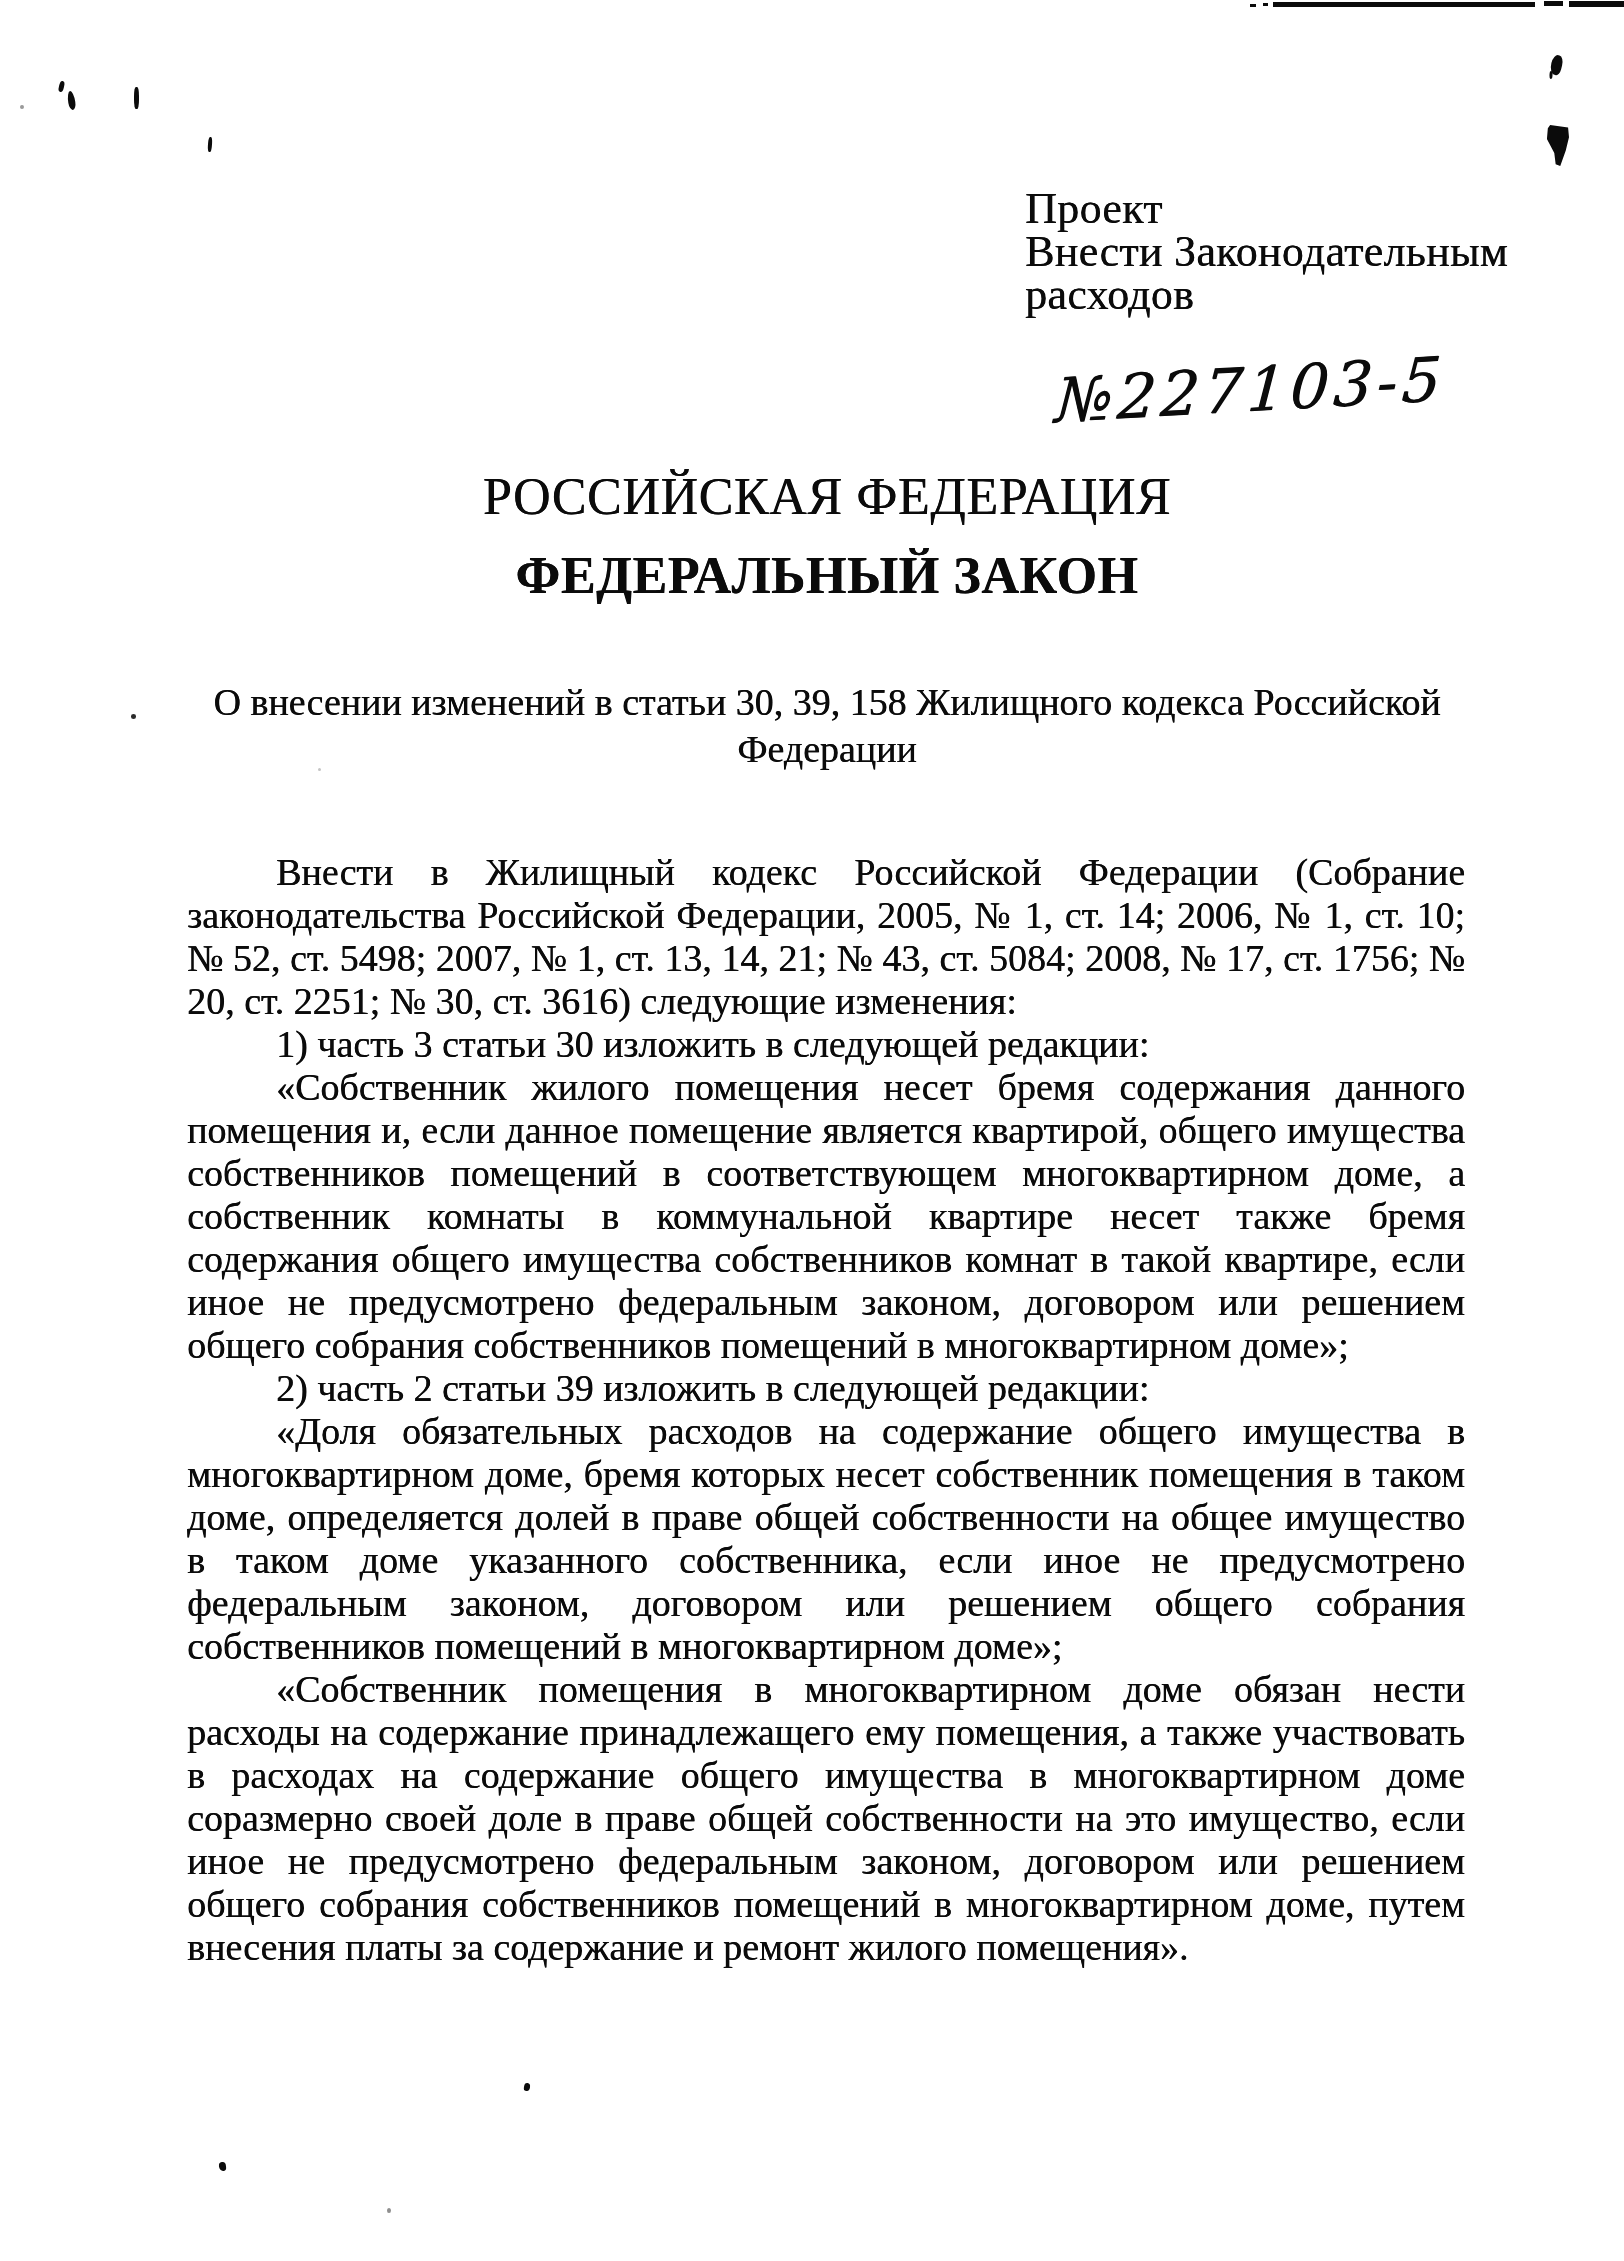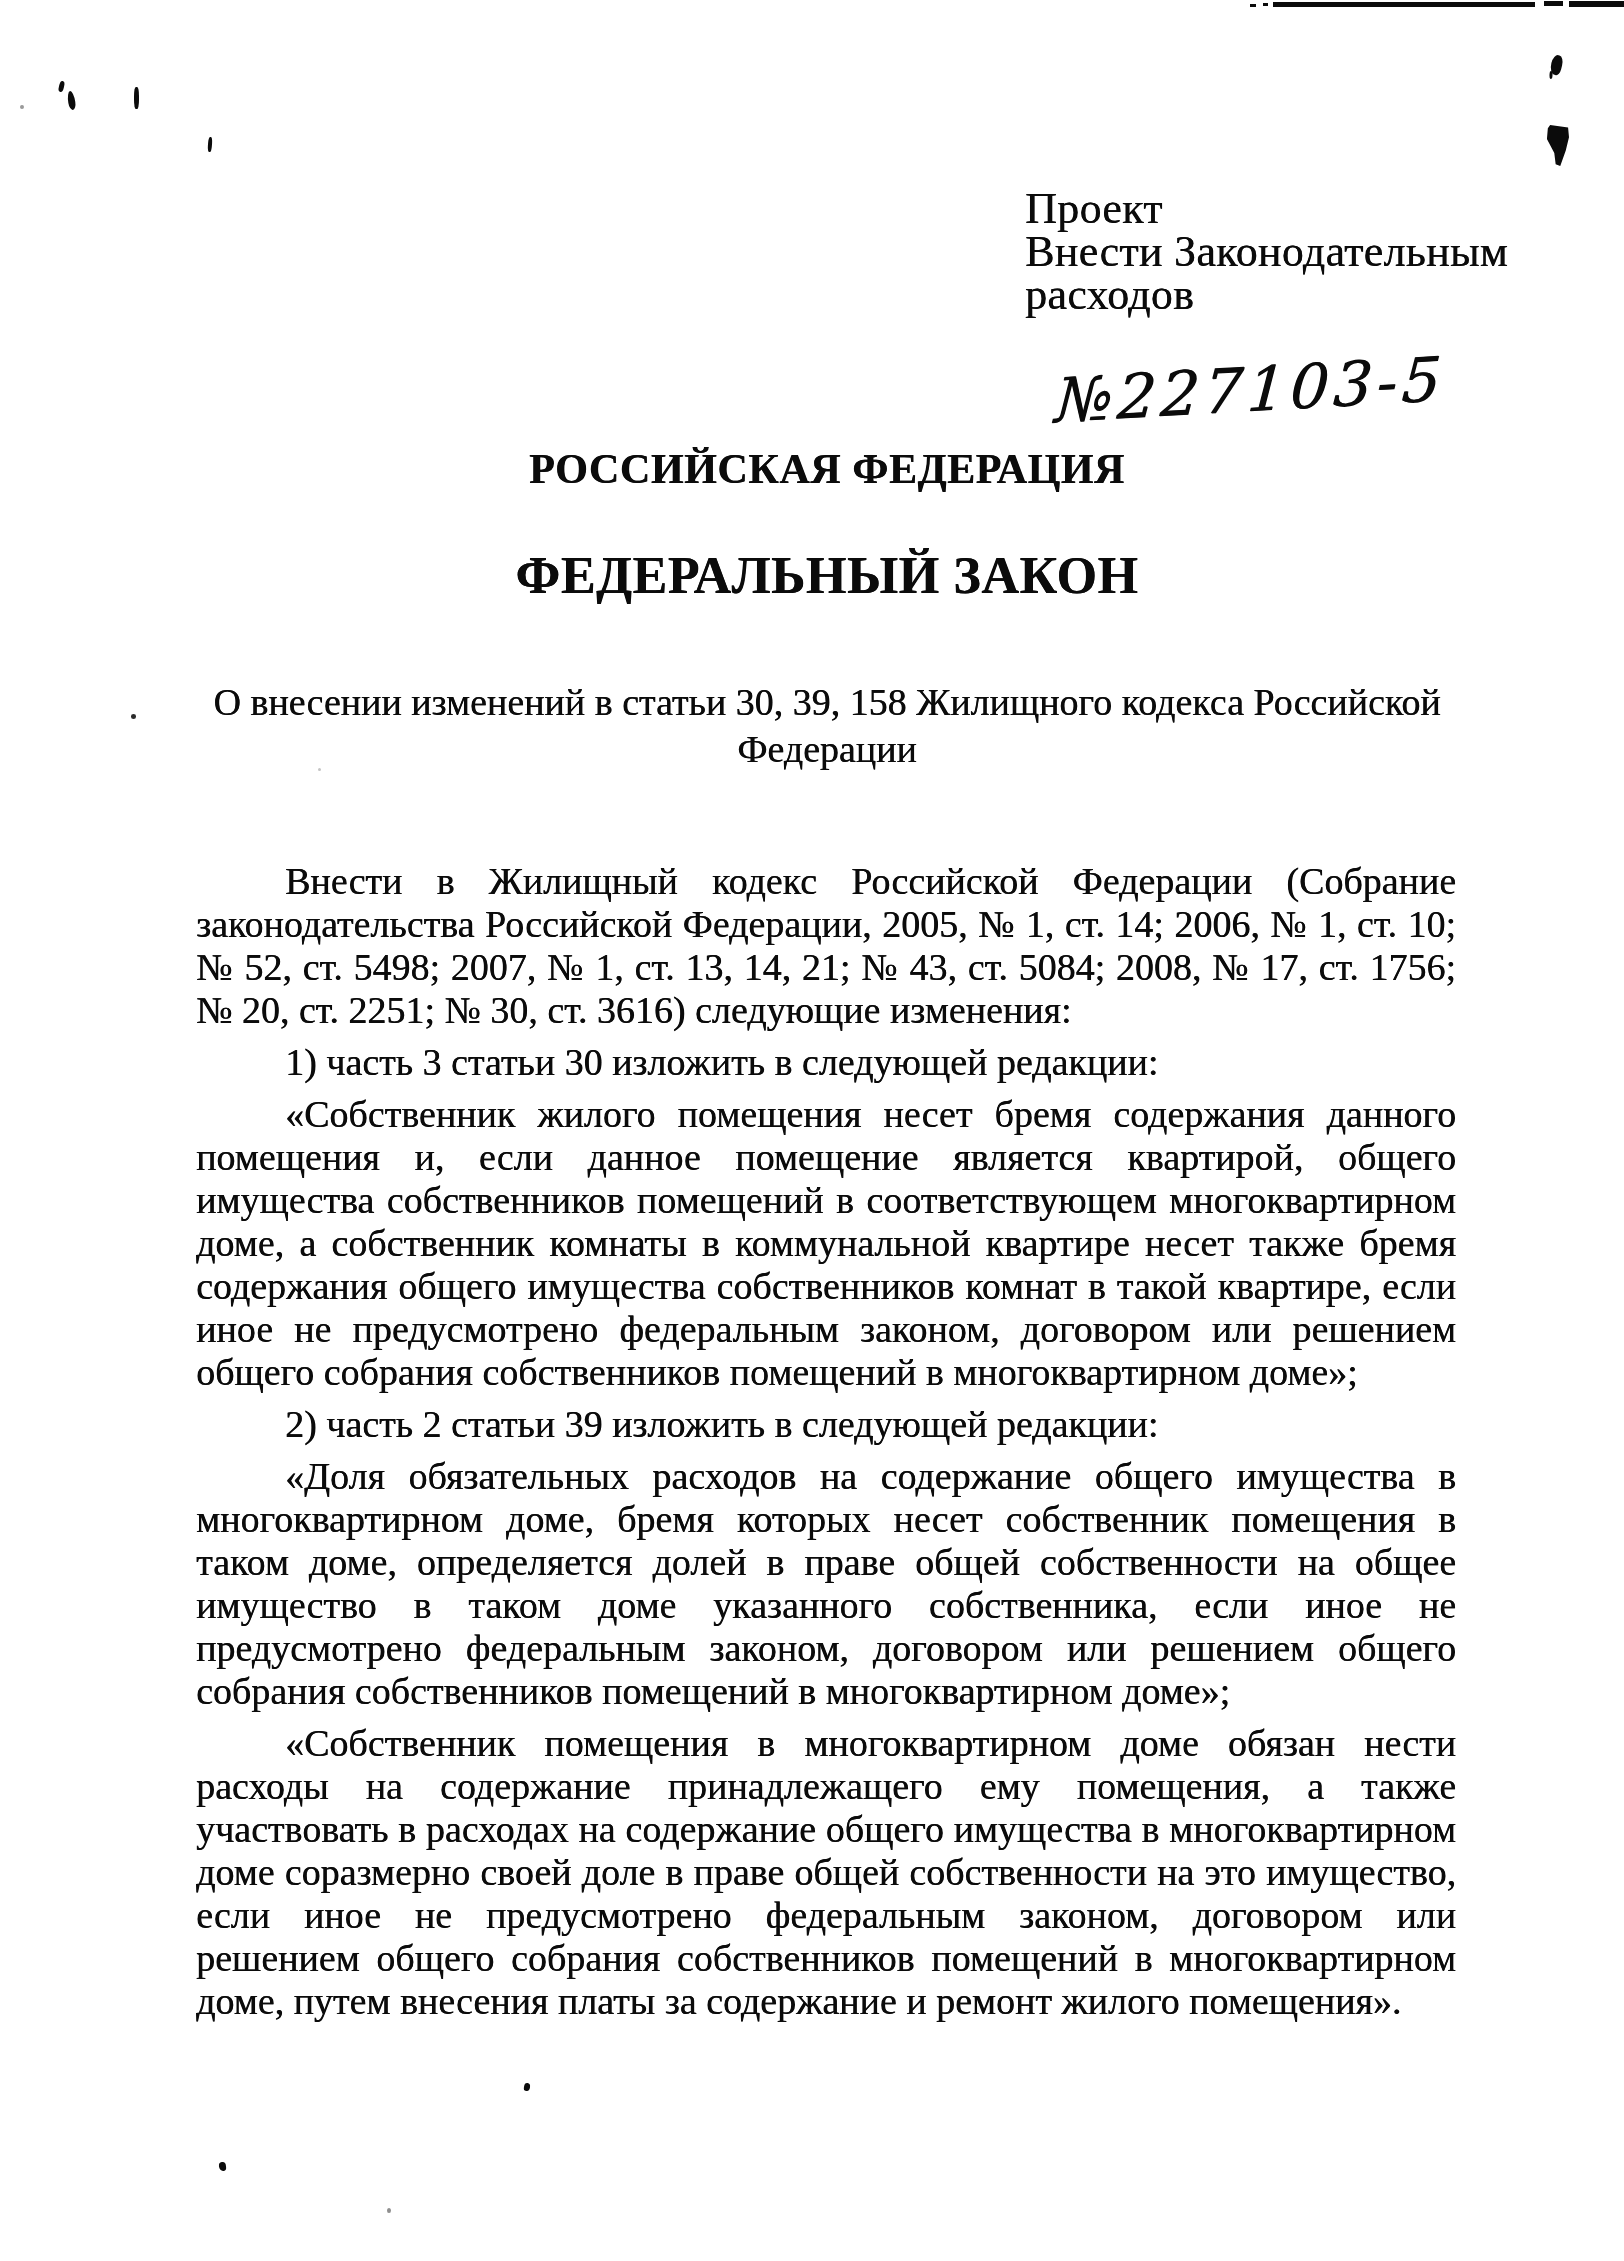--- a/index.html
+++ b/index.html
@@ -30,35 +30,35 @@
     font-size:61px;
     letter-spacing:4.5px;
     transform:rotate(-3.2deg) skewX(-7deg);
     transform-origin:left bottom;
     white-space:nowrap;
     text-shadow:0.6px 0.3px 0 currentColor;
   }
 
   
   .center-col{left:185px; width:1284px; text-align:center;}
-  .h-country{top:445px; font-size:42px; font-weight:bold; letter-spacing:0.6px;}
+  .h-country{top:467px; font-size:52px; font-weight:normal; letter-spacing:0.6px;}
   .h-doctype{top:546px; font-size:52px; font-weight:bold; letter-spacing:0.6px;}
   .doc-title{
     top:679px;
     font-size:38px; line-height:47px;
   }
 
   
   .body-text{
     left:187px; top:851px; width:1278px;
     font-size:38px; line-height:43px;
     text-align:justify;
   }
   .body-text p{
-    margin:9px; padding:0;
+    margin:0; padding:0;
     text-indent:89px;
   }
 
   
   .artifact{background:#0b0b0b;}
   .topline-a{left:1273px; top:1.9px;  width:262px; height:5.1px;}
   .topline-b{left:1544px; top:1.3px;  width:19px;  height:4.5px;}
   .topline-c{left:1569px; top:0.6px;  width:55px;  height:6.4px;}
   .topline-dot1{left:1250px; top:3.8px; width:5.8px; height:3.2px;}
   .topline-dot2{left:1263px; top:3.2px; width:4.5px; height:3.2px;}

